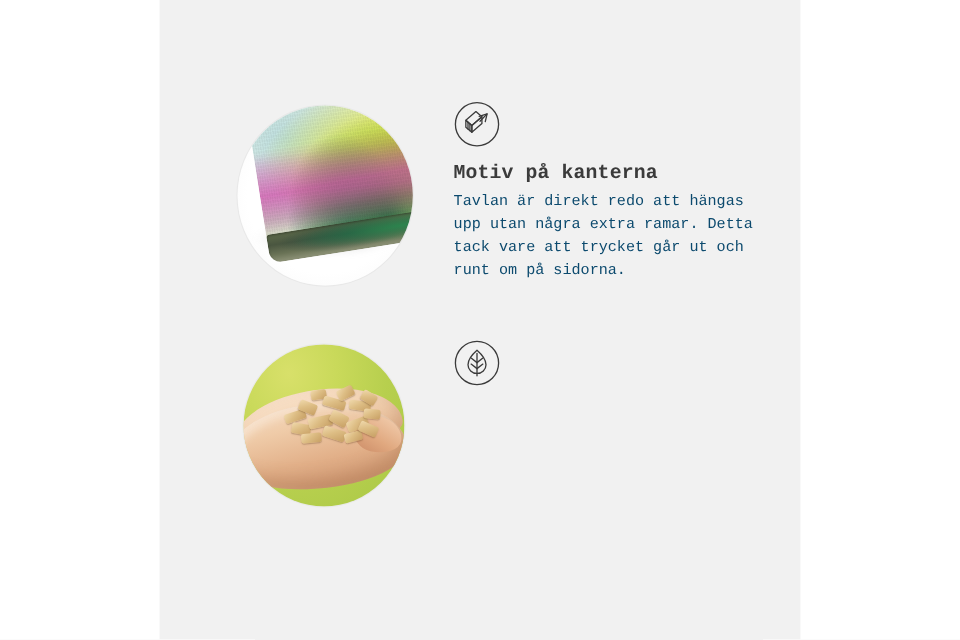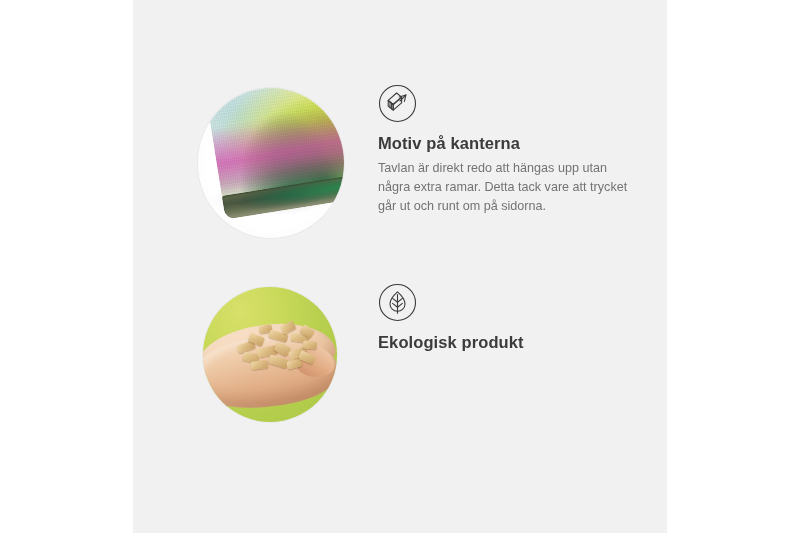--- a/index.html
+++ b/index.html
@@ -29,20 +29,21 @@
     width: 534px;
     height: 533px;
     background: #f1f1f1;
   }
 
   
   .feature {
     position: absolute;
     left: 0;
     width: 432px;
+    font-family: Liberation Mono, monospace;
   }
   #feature-1 { top: 84px; height: 160px; }
   #feature-2 { top: 283px; height: 160px; }
 
   
   .media-circle {
     position: absolute;
     border-radius: 50%;
     overflow: hidden;
   }
@@ -211,21 +212,21 @@
     font-size: 16.5px;
     font-weight: 600;
     color: #3b3b3b;
     letter-spacing: 0.1px;
     line-height: 1.2;
   }
   .feature-text {
     margin: 0;
     font-size: 12.6px;
     line-height: 1.52;
-    color: #737373;
+    color: #0c4a6e;
     max-width: 262px;
   }
 </style>
 </head>
 <body>
 
 <div id="stage">
 
   <div id="panel">
 
@@ -297,19 +298,18 @@
             <g stroke="#3b3b3b" stroke-width="1.1" stroke-linejoin="round" stroke-linecap="round" fill="none">
               <path d="M19.5 8.8 C24.6 13.2 27.0 17.0 27.0 20.9 C27.0 25.0 23.6 28.2 19.5 28.2 C15.4 28.2 12.0 25.0 12.0 20.9 C12.0 17.0 14.4 13.2 19.5 8.8 Z"></path>
               <path d="M19.5 11.6 L19.5 30.2"></path>
               <path d="M19.5 19.2 L14.6 15.4"></path>
               <path d="M19.5 19.2 L24.4 15.4"></path>
               <path d="M19.5 24.2 L14.6 20.4"></path>
               <path d="M19.5 24.2 L24.4 20.4"></path>
             </g>
           </svg>
         </div>
-        <h3 class="feature-title">Ekologisk produkt</h3>
       </div>
 
     </div>
 
   </div>
 </div>
 
 </body></html>

